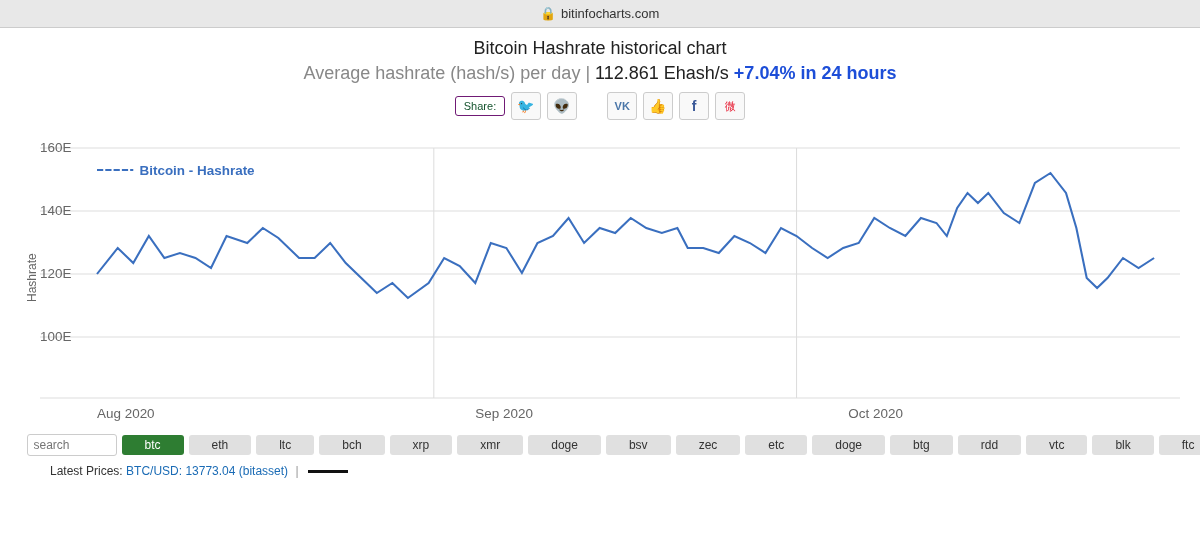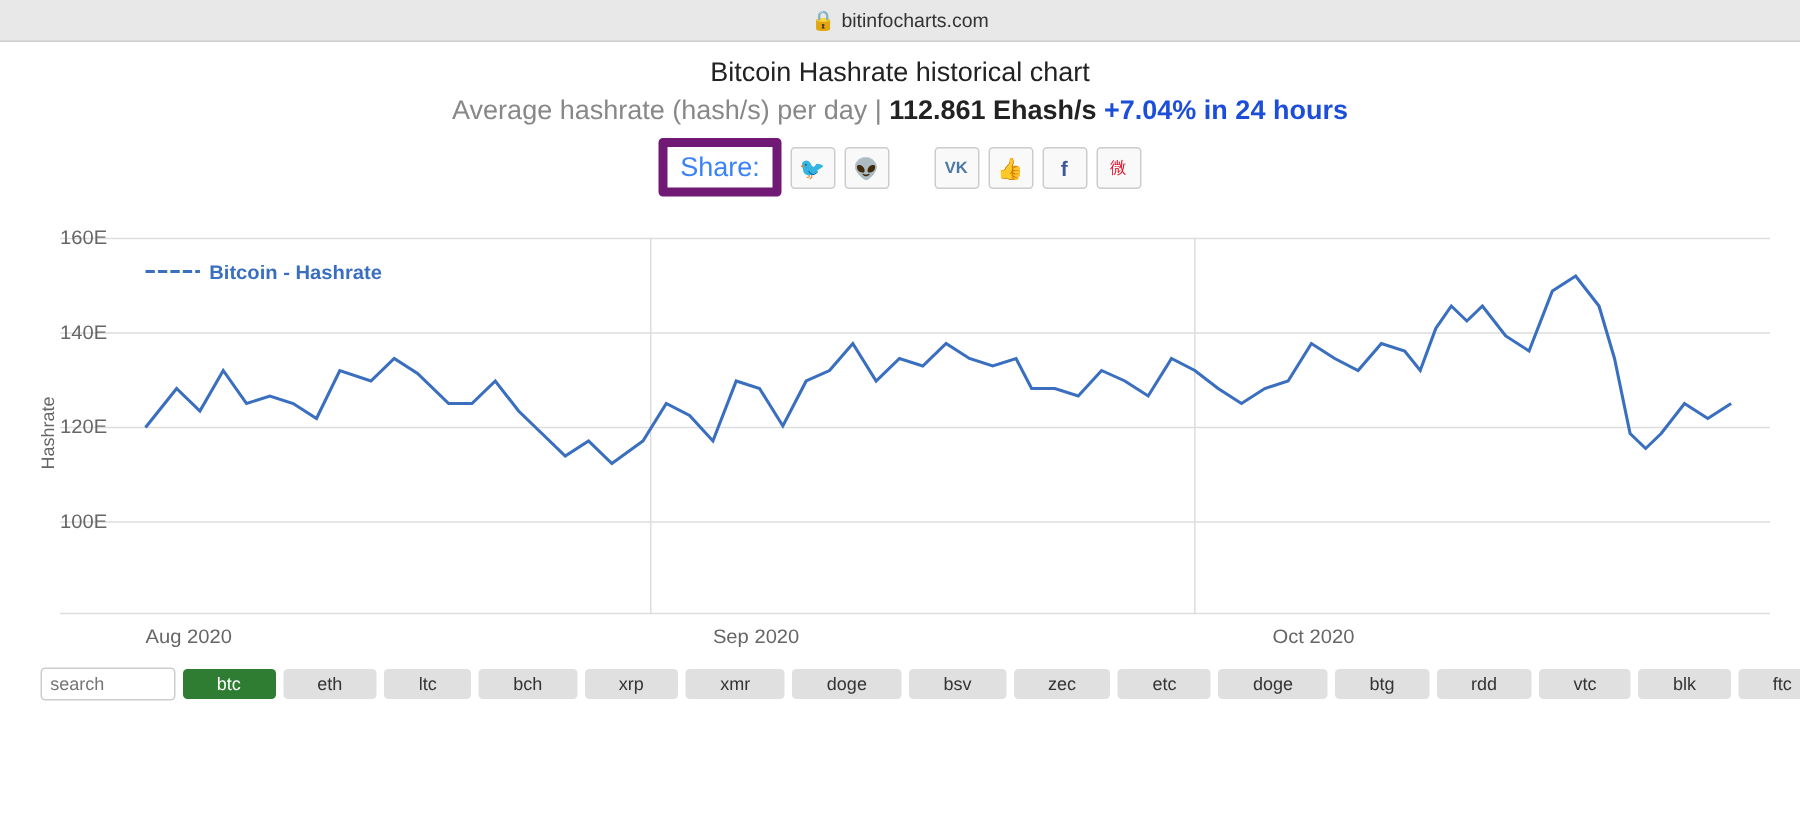--- a/index.html
+++ b/index.html
@@ -51,37 +51,37 @@
     }
 
     .subtitle {
       font-size: 18px;
       color: #888;
       text-align: center;
       margin-bottom: 8px;
     }
     .subtitle .value {
       color: #222;
-      font-weight: bold;
+      font-weight: normal;
     }
     .subtitle .change {
       color: #1d4ed8;
       font-weight: bold;
     }
 
     .share-bar {
       display: flex;
       align-items: center;
       gap: 6px;
       margin-bottom: 8px;
     }
     .share-label {
-      font-size: 18px;
-      color: #3b82f6;
-      border: 6px solid #701a75;
+      font-size: 11px;
+      color: #14532d;
+      border: 1px solid #701a75;
       padding: 3px 8px;
       border-radius: 3px;
     }
     .share-btn {
       width: 30px;
       height: 28px;
       border: 1px solid #ccc;
       border-radius: 3px;
       display: flex;
       align-items: center;
@@ -333,14 +333,20 @@
     <button class="coin-tag">btg</button>
     <button class="coin-tag">rdd</button>
     <button class="coin-tag">vtc</button>
     <button class="coin-tag">blk</button>
     <button class="coin-tag">ftc</button>
     <button class="coin-tag">nmc</button>
     <button class="coin-tag">nvc</button>
     <span class="up-arrow">↑</span>
   </div>
 
+  <div class="latest-prices">
+    <span>Latest Prices:</span>
+    <a href="#"> BTC/USD: 13773.04 (bitasset)</a>
+    <span class="pipe">|</span>
+    <span class="black-line"></span>
+  </div>
 
 </div>
 
 </body></html>

